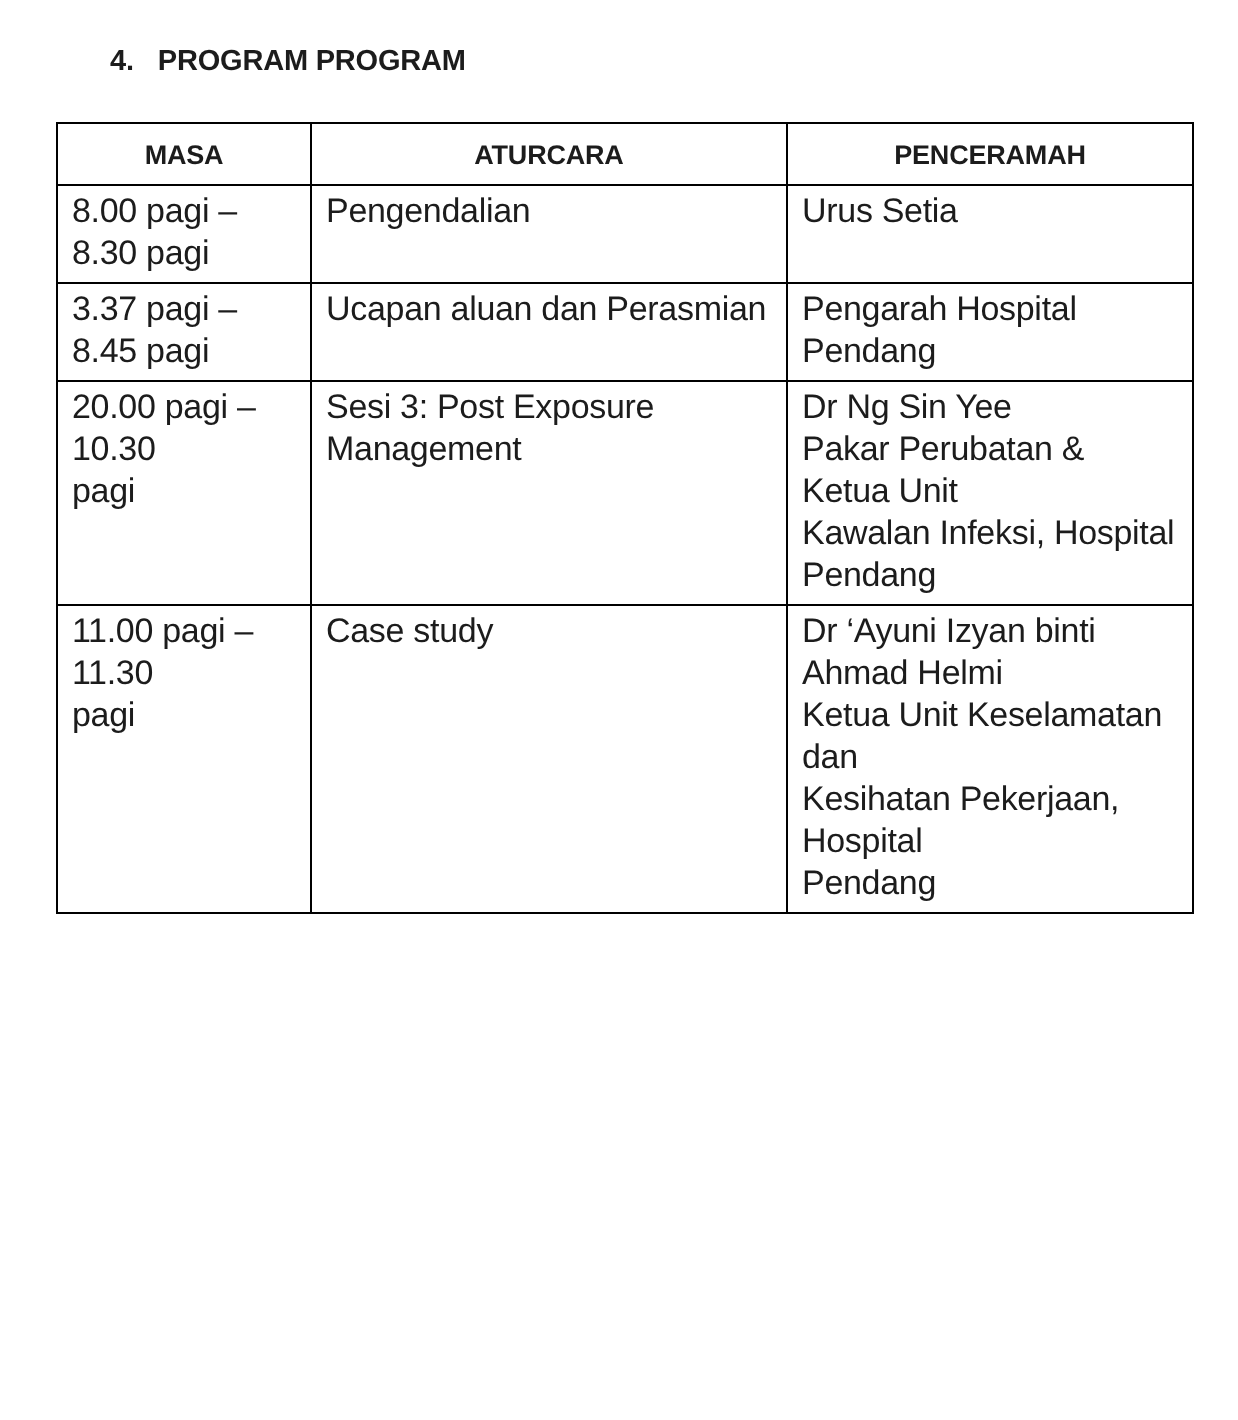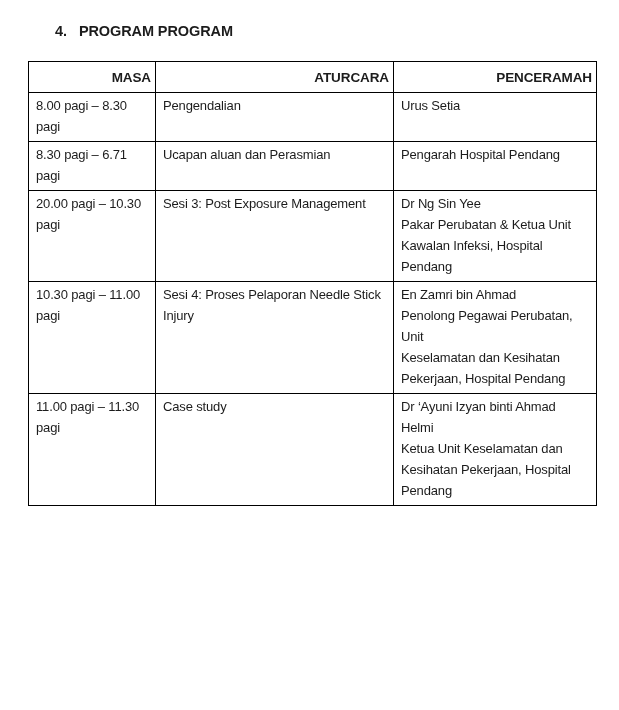--- a/index.html
+++ b/index.html
@@ -31,29 +31,29 @@
     width: 568px;
     margin: 21px 0 0 28px;
   }
   .program-table col.col-masa   { width: 127px; }
   .program-table col.col-akt    { width: 238px; }
   .program-table col.col-pen    { width: 203px; }
   .program-table th {
     border: 1px solid #000000;
     font-size: 13.5px;
     font-weight: 700;
-    text-align: right;
+    text-align: center;
     vertical-align: middle;
     height: 26px;
     padding: 2px 4px;
     letter-spacing: -0.1px;
   }
   .program-table td {
     border: 1px solid #000000;
-    font-size: 13px;
+    font-size: 17px;
     line-height: 21px;
     vertical-align: top;
     padding: 2px 7px 4px 7px;
     white-space: pre-line;
     letter-spacing: -0.15px;
     overflow: hidden;
   }
 </style>
 </head>
 <body>
@@ -76,41 +76,31 @@
       <th>PENCERAMAH</th>
     </tr>
   </thead>
   <tbody>
     <tr>
       <td>8.00 pagi – 8.30 pagi</td>
       <td>Pengendalian</td>
       <td>Urus Setia</td>
     </tr>
     <tr>
-      <td>8.30 pagi – 6.71 pagi</td>
+      <td>3.37 pagi – 8.45 pagi</td>
       <td>Ucapan aluan dan Perasmian</td>
       <td>Pengarah Hospital Pendang</td>
     </tr>
     <tr>
       <td>20.00 pagi – 10.30
 pagi</td>
       <td>Sesi 3: Post Exposure Management</td>
       <td>Dr Ng Sin Yee
 Pakar Perubatan &amp; Ketua Unit
 Kawalan Infeksi, Hospital Pendang</td>
-    </tr>
-    <tr>
-      <td>10.30 pagi – 11.00
-pagi</td>
-      <td>Sesi 4: Proses Pelaporan Needle Stick
-Injury</td>
-      <td>En Zamri bin Ahmad
-Penolong Pegawai Perubatan, Unit
-Keselamatan dan Kesihatan
-Pekerjaan, Hospital Pendang</td>
     </tr>
     <tr>
       <td>11.00 pagi – 11.30
 pagi</td>
       <td>Case study</td>
       <td>Dr ‘Ayuni Izyan binti Ahmad Helmi
 Ketua Unit Keselamatan dan
 Kesihatan Pekerjaan, Hospital
 Pendang</td>
     </tr>

